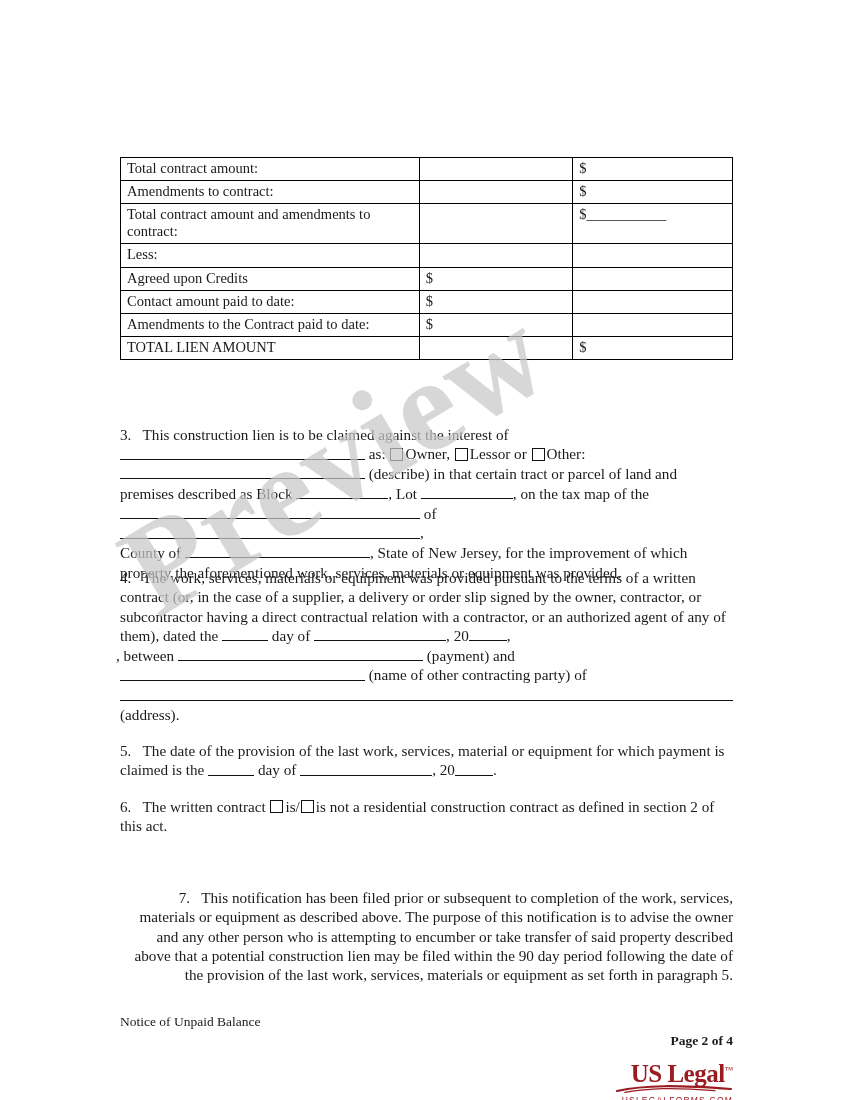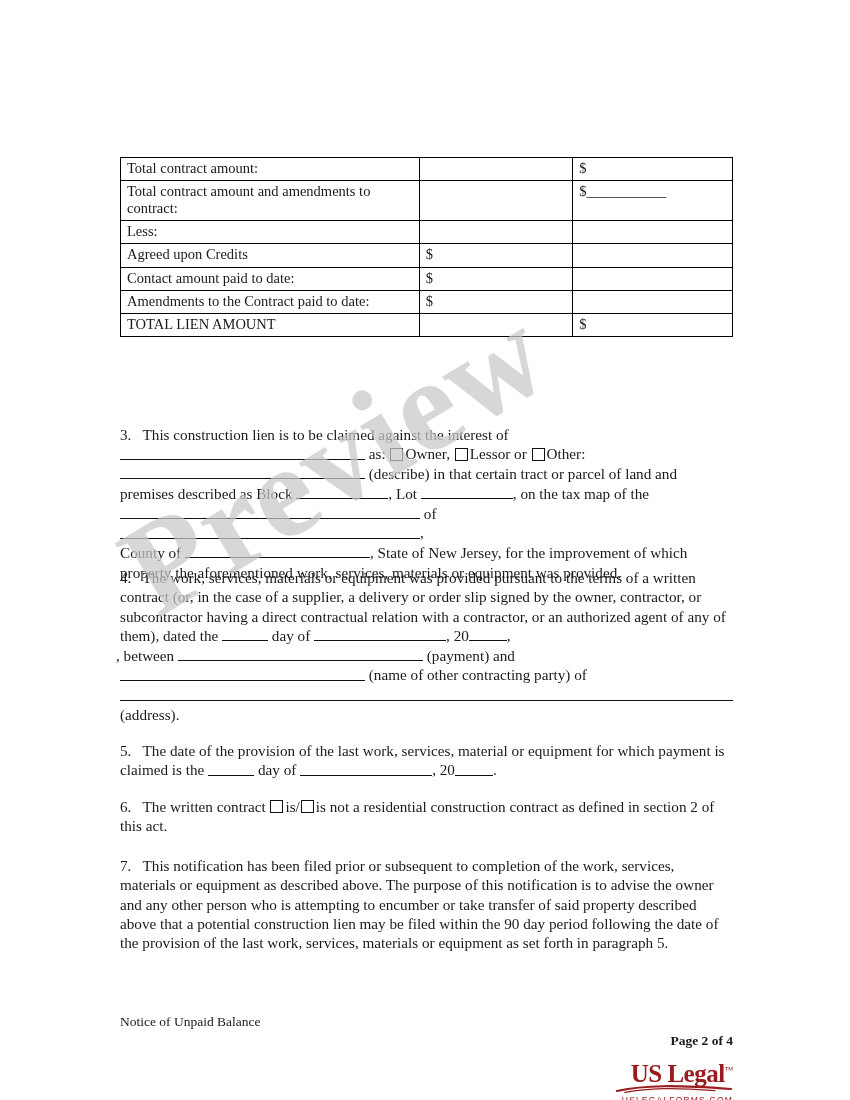--- a/index.html
+++ b/index.html
@@ -162,20 +162,25 @@
 <div class="page">
 
   <table class="amount-table">
     <tbody>
       <tr>
         <td class="col-label">Total contract amount:</td>
         <td class="col-mid"></td>
         <td class="col-right">$</td>
       </tr>
       <tr>
+        <td class="col-label">Amendments to contract:</td>
+        <td class="col-mid"></td>
+        <td class="col-right">$</td>
+      </tr>
+      <tr>
         <td class="col-label two-line">Total contract amount and amendments to contract:</td>
         <td class="col-mid"></td>
         <td class="col-right">$___________</td>
       </tr>
       <tr>
         <td class="col-label">Less:</td>
         <td class="col-mid"></td>
         <td class="col-right"></td>
       </tr>
       <tr>
@@ -250,21 +255,21 @@
   </div>
 
   <div class="body-text" style="top: 797px;">
     <p class="para">
       <span class="num">6.</span>&nbsp;&nbsp;
       <span>The written contract</span>
       <span class="cbox"></span><span>is/</span><span class="cbox"></span><span>is not a residential construction contract as defined in section 2 of this act.</span>
     </p>
   </div>
 
-  <div class="body-text" style="top: 856px;">
+  <div class="body-text" style="top: 888px; text-align: right;">
     <p class="para">
       <span class="num">7.</span>&nbsp;&nbsp;
       <span>This notification has been filed prior or subsequent to completion of the work, services, materials or equipment as described above.  The purpose of this notification is to advise the owner and any other person who is attempting to encumber or take transfer of said property described above that a potential construction lien may be filed within the 90 day period following the date of the provision of the last work, services, materials or equipment as set forth in paragraph 5.</span>
     </p>
   </div>
 
   <div class="watermark">
     <div class="wm-text">Preview</div>
   </div>
 

